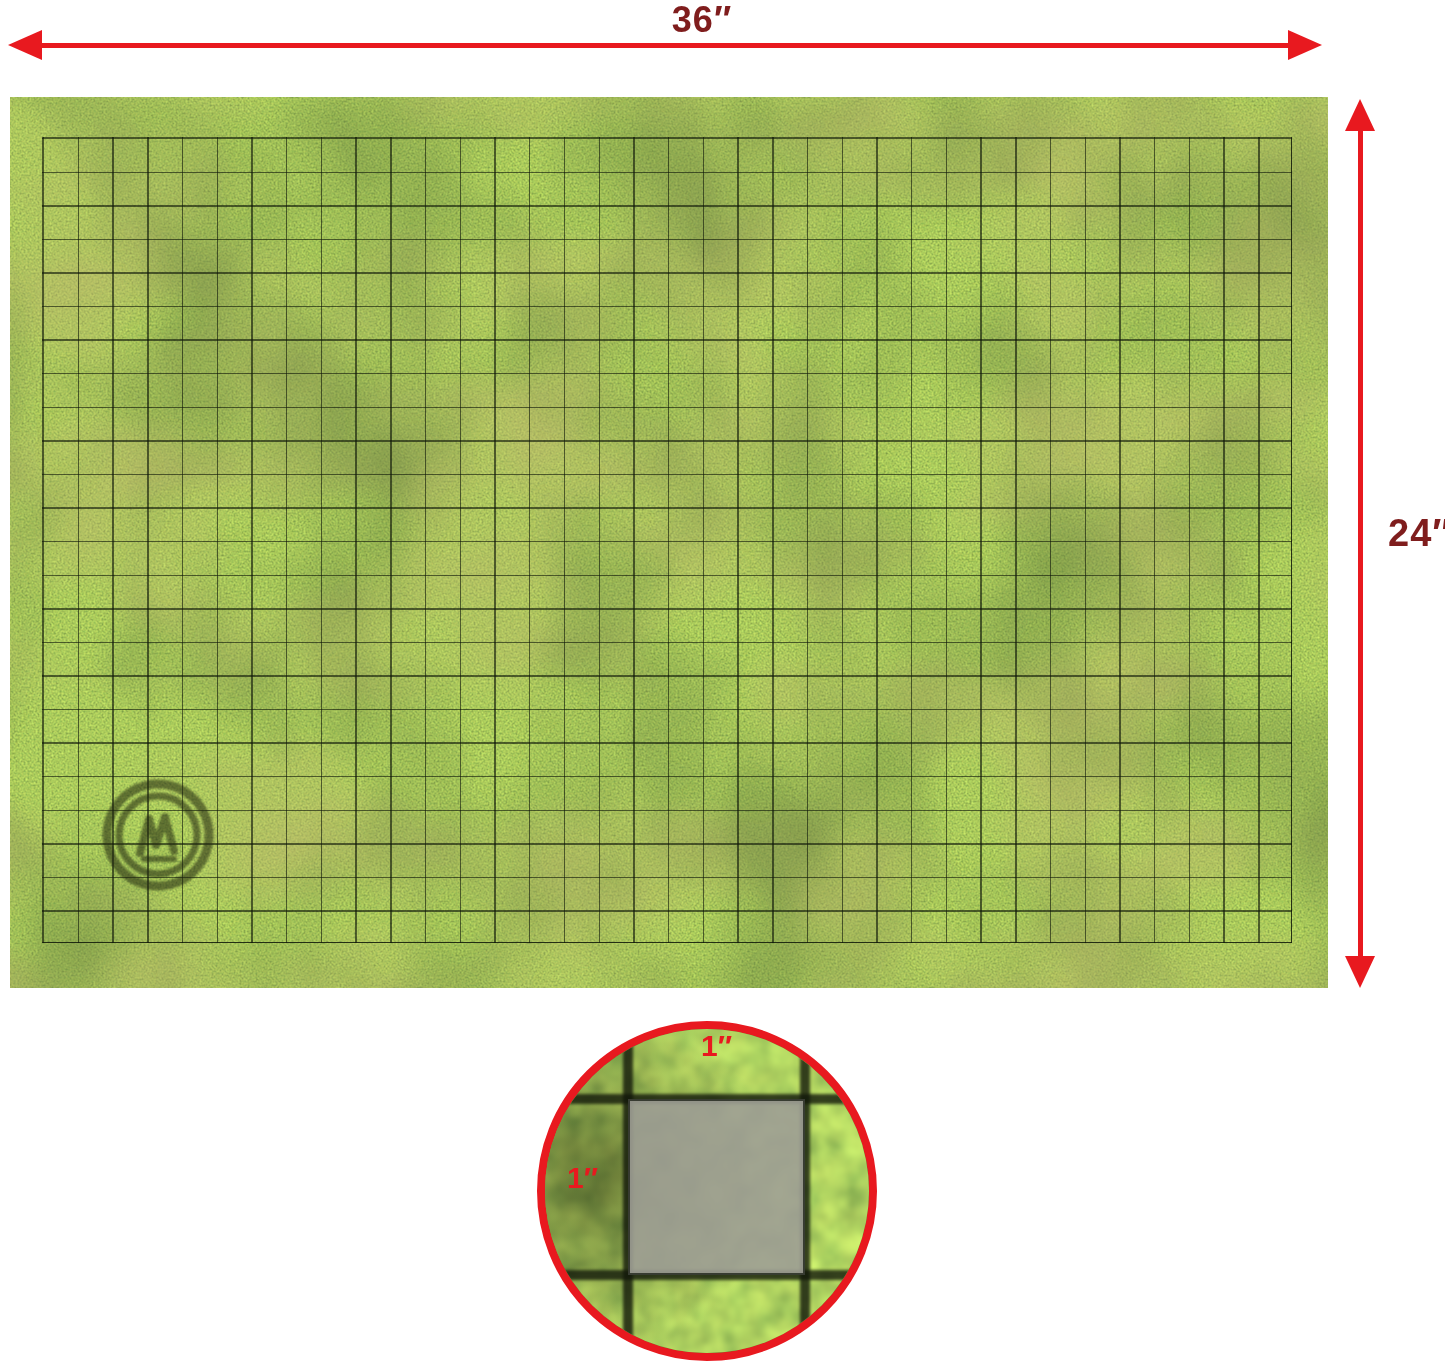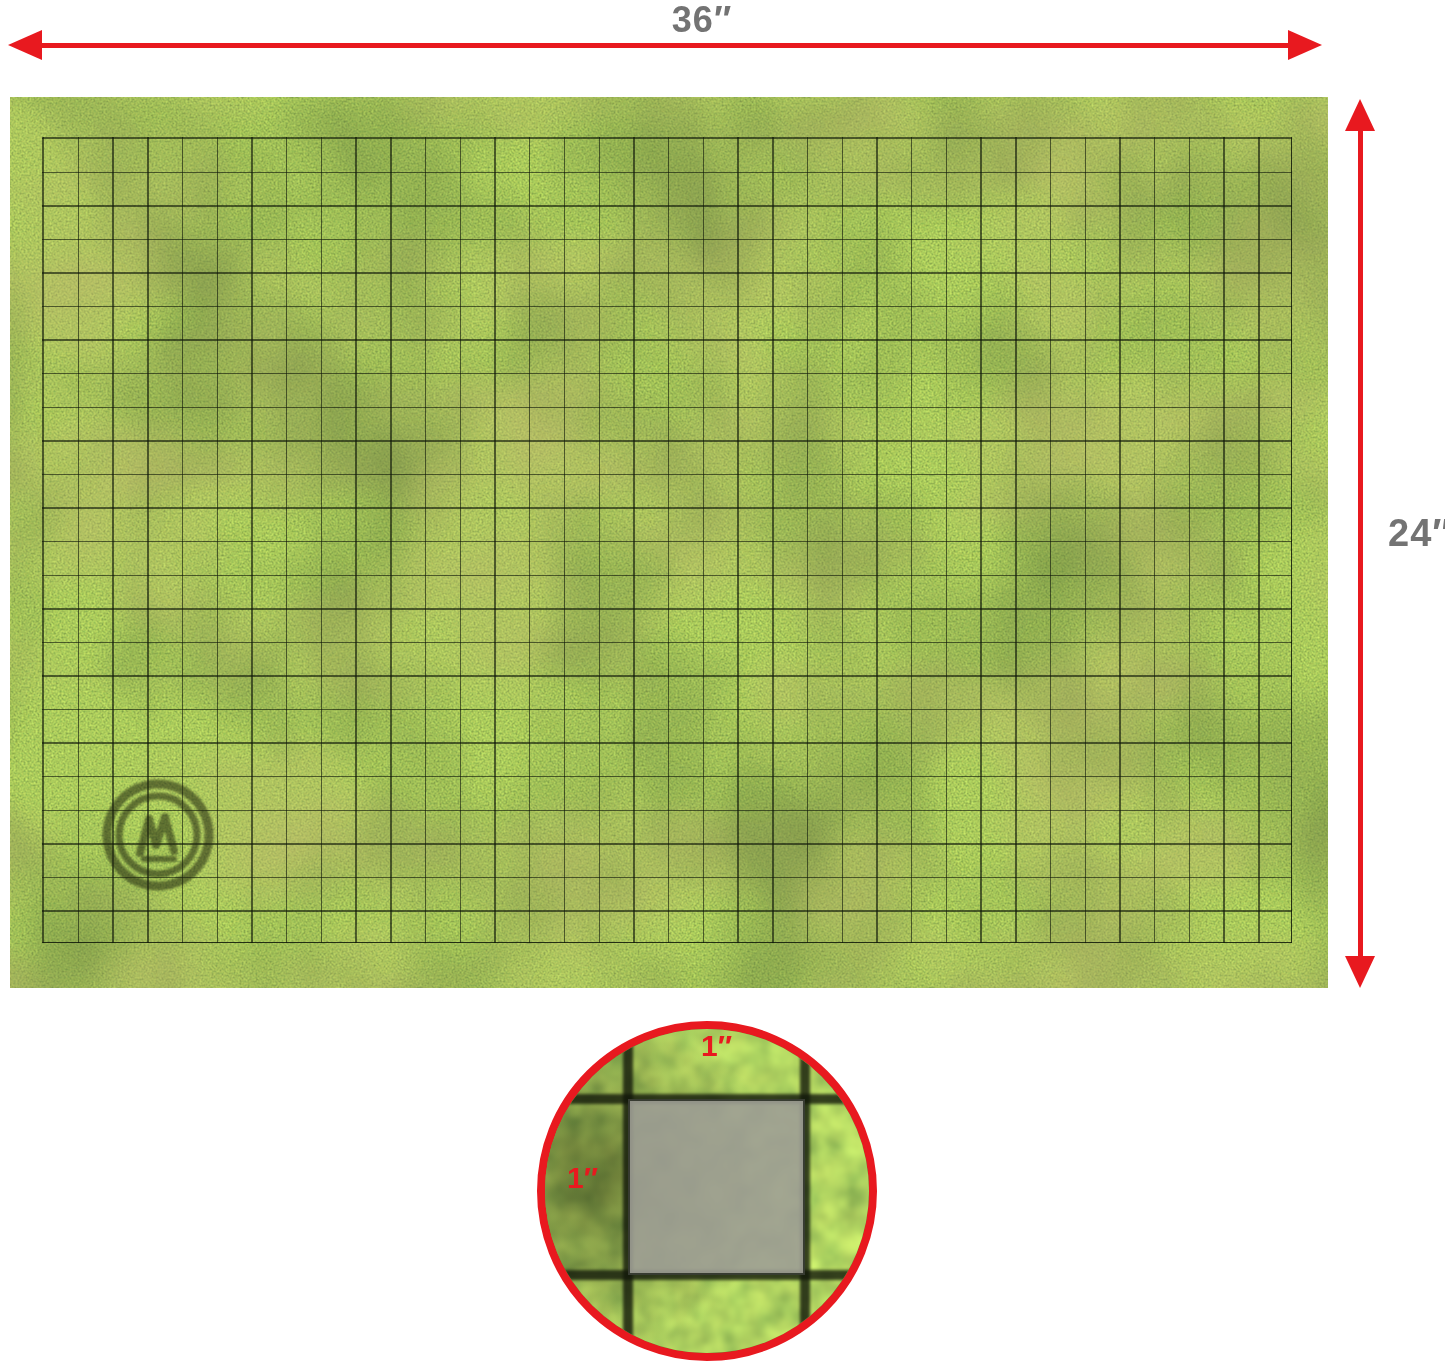--- a/index.html
+++ b/index.html
@@ -6,21 +6,21 @@
   .stage{
     position:relative;
     width:1445px;height:1368px;
     background:#ffffff;
     font-family:"Liberation Sans", sans-serif;
     overflow:hidden;
   }
   
   .dim-label{
     position:absolute;
-    color:#737373;
+    color:#7f1d1d;
     font-weight:700;
     letter-spacing:1px;
     line-height:1;
     white-space:nowrap;
   }
   .dim-label.top{ left:702px; top:2px; font-size:36px; transform:translateX(-50%);}
   .dim-label.right{ left:1374px; top:514px; font-size:38px;margin-left:14px;}
 
   
   .h-arrow{ position:absolute; left:8px; top:29px; width:1314px; height:34px;}

